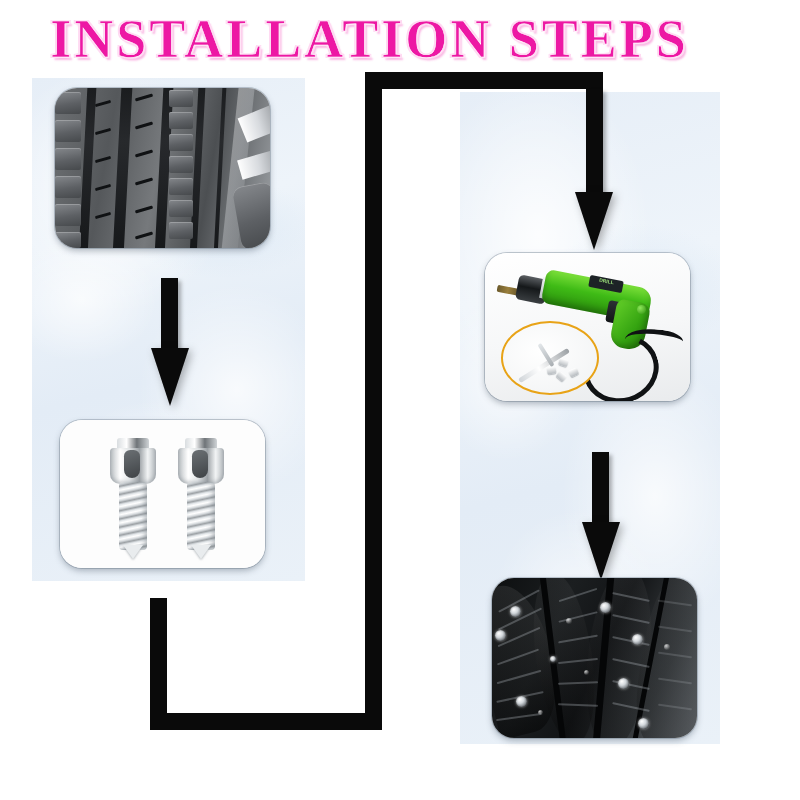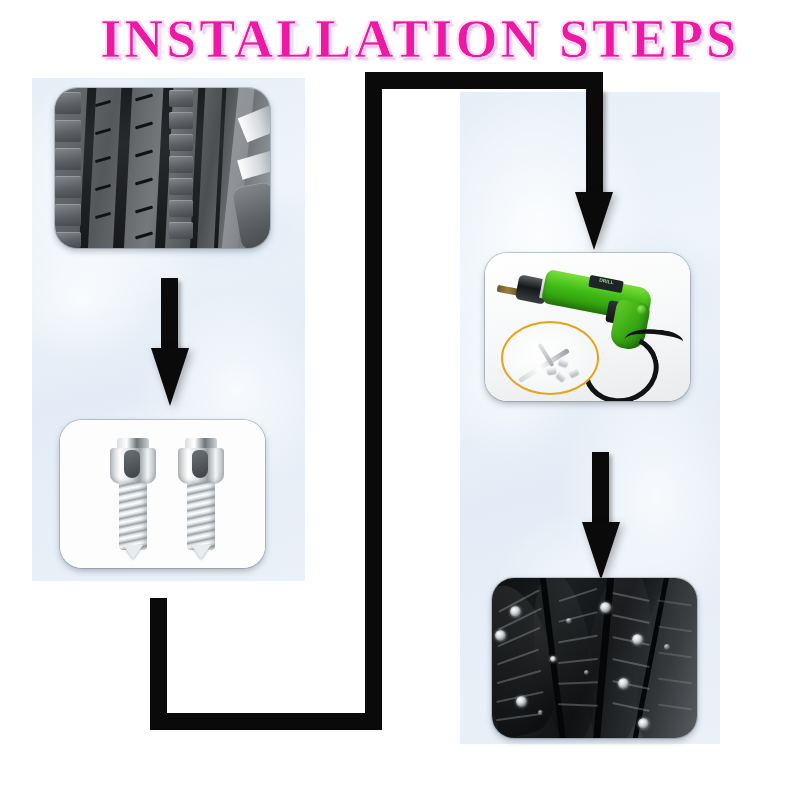--- a/index.html
+++ b/index.html
@@ -17,21 +17,21 @@
     background: #ffffff;
     overflow: hidden;
   }
 
   
   #title {
     position: absolute;
     left: 0;
     top: 8px;
     width: 739px;
-    text-align: right;
+    text-align: center;
     font-family: "Liberation Serif", serif;
     font-size: 54px;
     font-weight: 700;
     letter-spacing: 3px;
     color: #ed18a4;
     white-space: nowrap;
     text-shadow:
       -1.4px -1.4px 0 #ffd9f2,
        1.4px -1.4px 0 #ffd9f2,
       -1.4px  1.4px 0 #ffd9f2,

